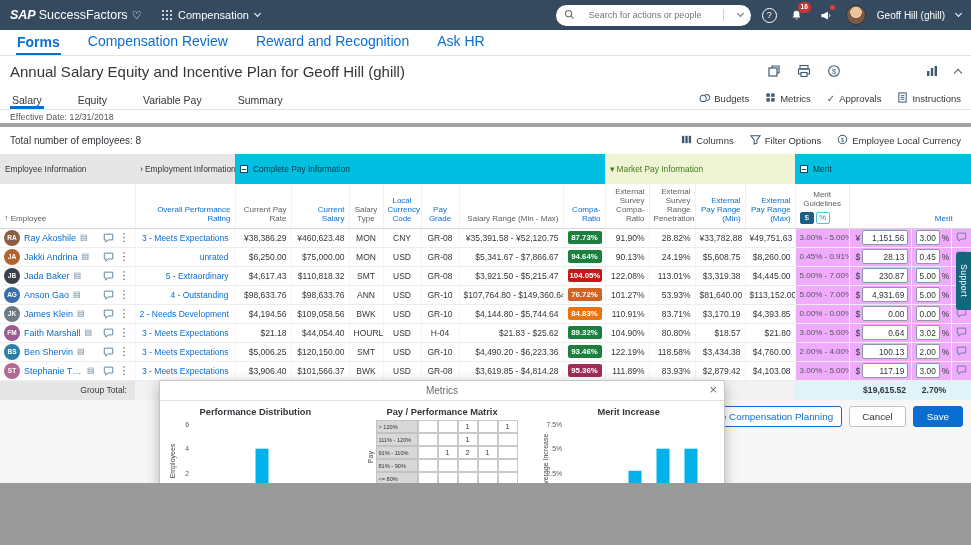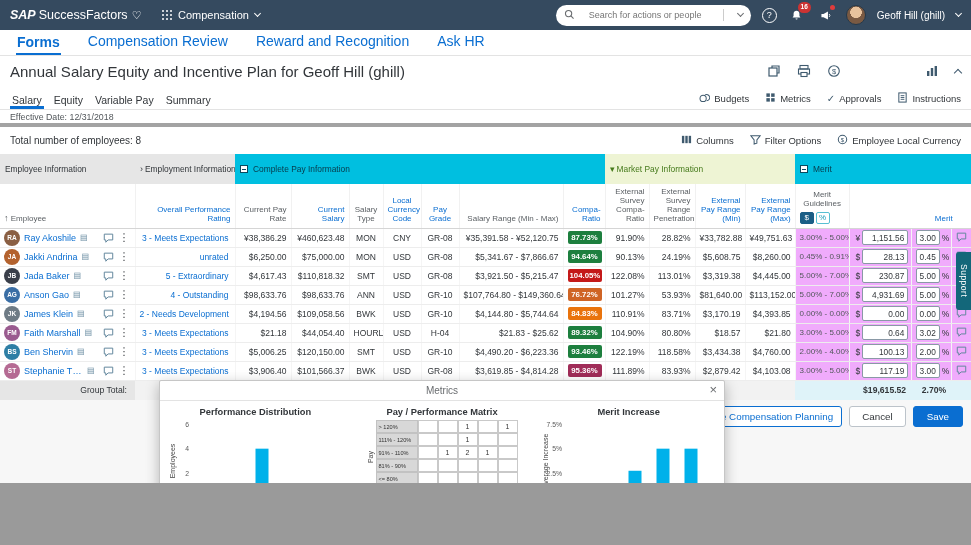--- a/index.html
+++ b/index.html
@@ -35,21 +35,21 @@
   
   .pagehead{height:30px;background:#fff;display:flex;align-items:center;padding:0 10px}
   .title{font-size:15px;font-weight:400;color:#32363a}
   .ph-icons{margin-left:auto;display:flex;align-items:center;gap:16px}
   .ph-gap{width:52px}
   .ph-ic{cursor:pointer;display:flex;align-items:center}
   .chev-up{width:6px;height:6px;border-right:1.5px solid #3f5a6e;border-bottom:1.5px solid #3f5a6e;transform:rotate(-135deg);display:inline-block;margin-top:3px}
 
   
   .tabsrow{height:24px;background:#fff;display:flex;align-items:flex-end;padding:0 10px;border-bottom:1px solid #e3e3e3}
-  .tabs{display:flex;gap:8px}
+  .tabs{display:flex;gap:32px}
   .tab{font-size:10.5px;padding:3px 2px;cursor:pointer;color:#32363a}
   .tab.active{border-bottom:3px solid #0a6ed1;padding-bottom:0}
   .tab-actions{margin-left:auto;display:flex;align-items:center;gap:16px;padding-bottom:4px}
   .tab-action{display:flex;align-items:center;gap:4px;font-size:9.5px;cursor:pointer;color:#32363a}
 
   
   .effrow{height:17px;background:#fff;display:flex;align-items:center;padding:0 10px;font-size:8.8px;color:#51565a;border-bottom:4px solid #a3a3a3}
   .countrow{height:27px;background:#fff;display:flex;align-items:center;padding:0 10px;font-size:10px}
   .toolbar{margin-left:auto;display:flex;align-items:center;gap:16px}
   .tool-btn{display:flex;align-items:center;gap:4px;font-size:9.5px;cursor:pointer;color:#32363a}

